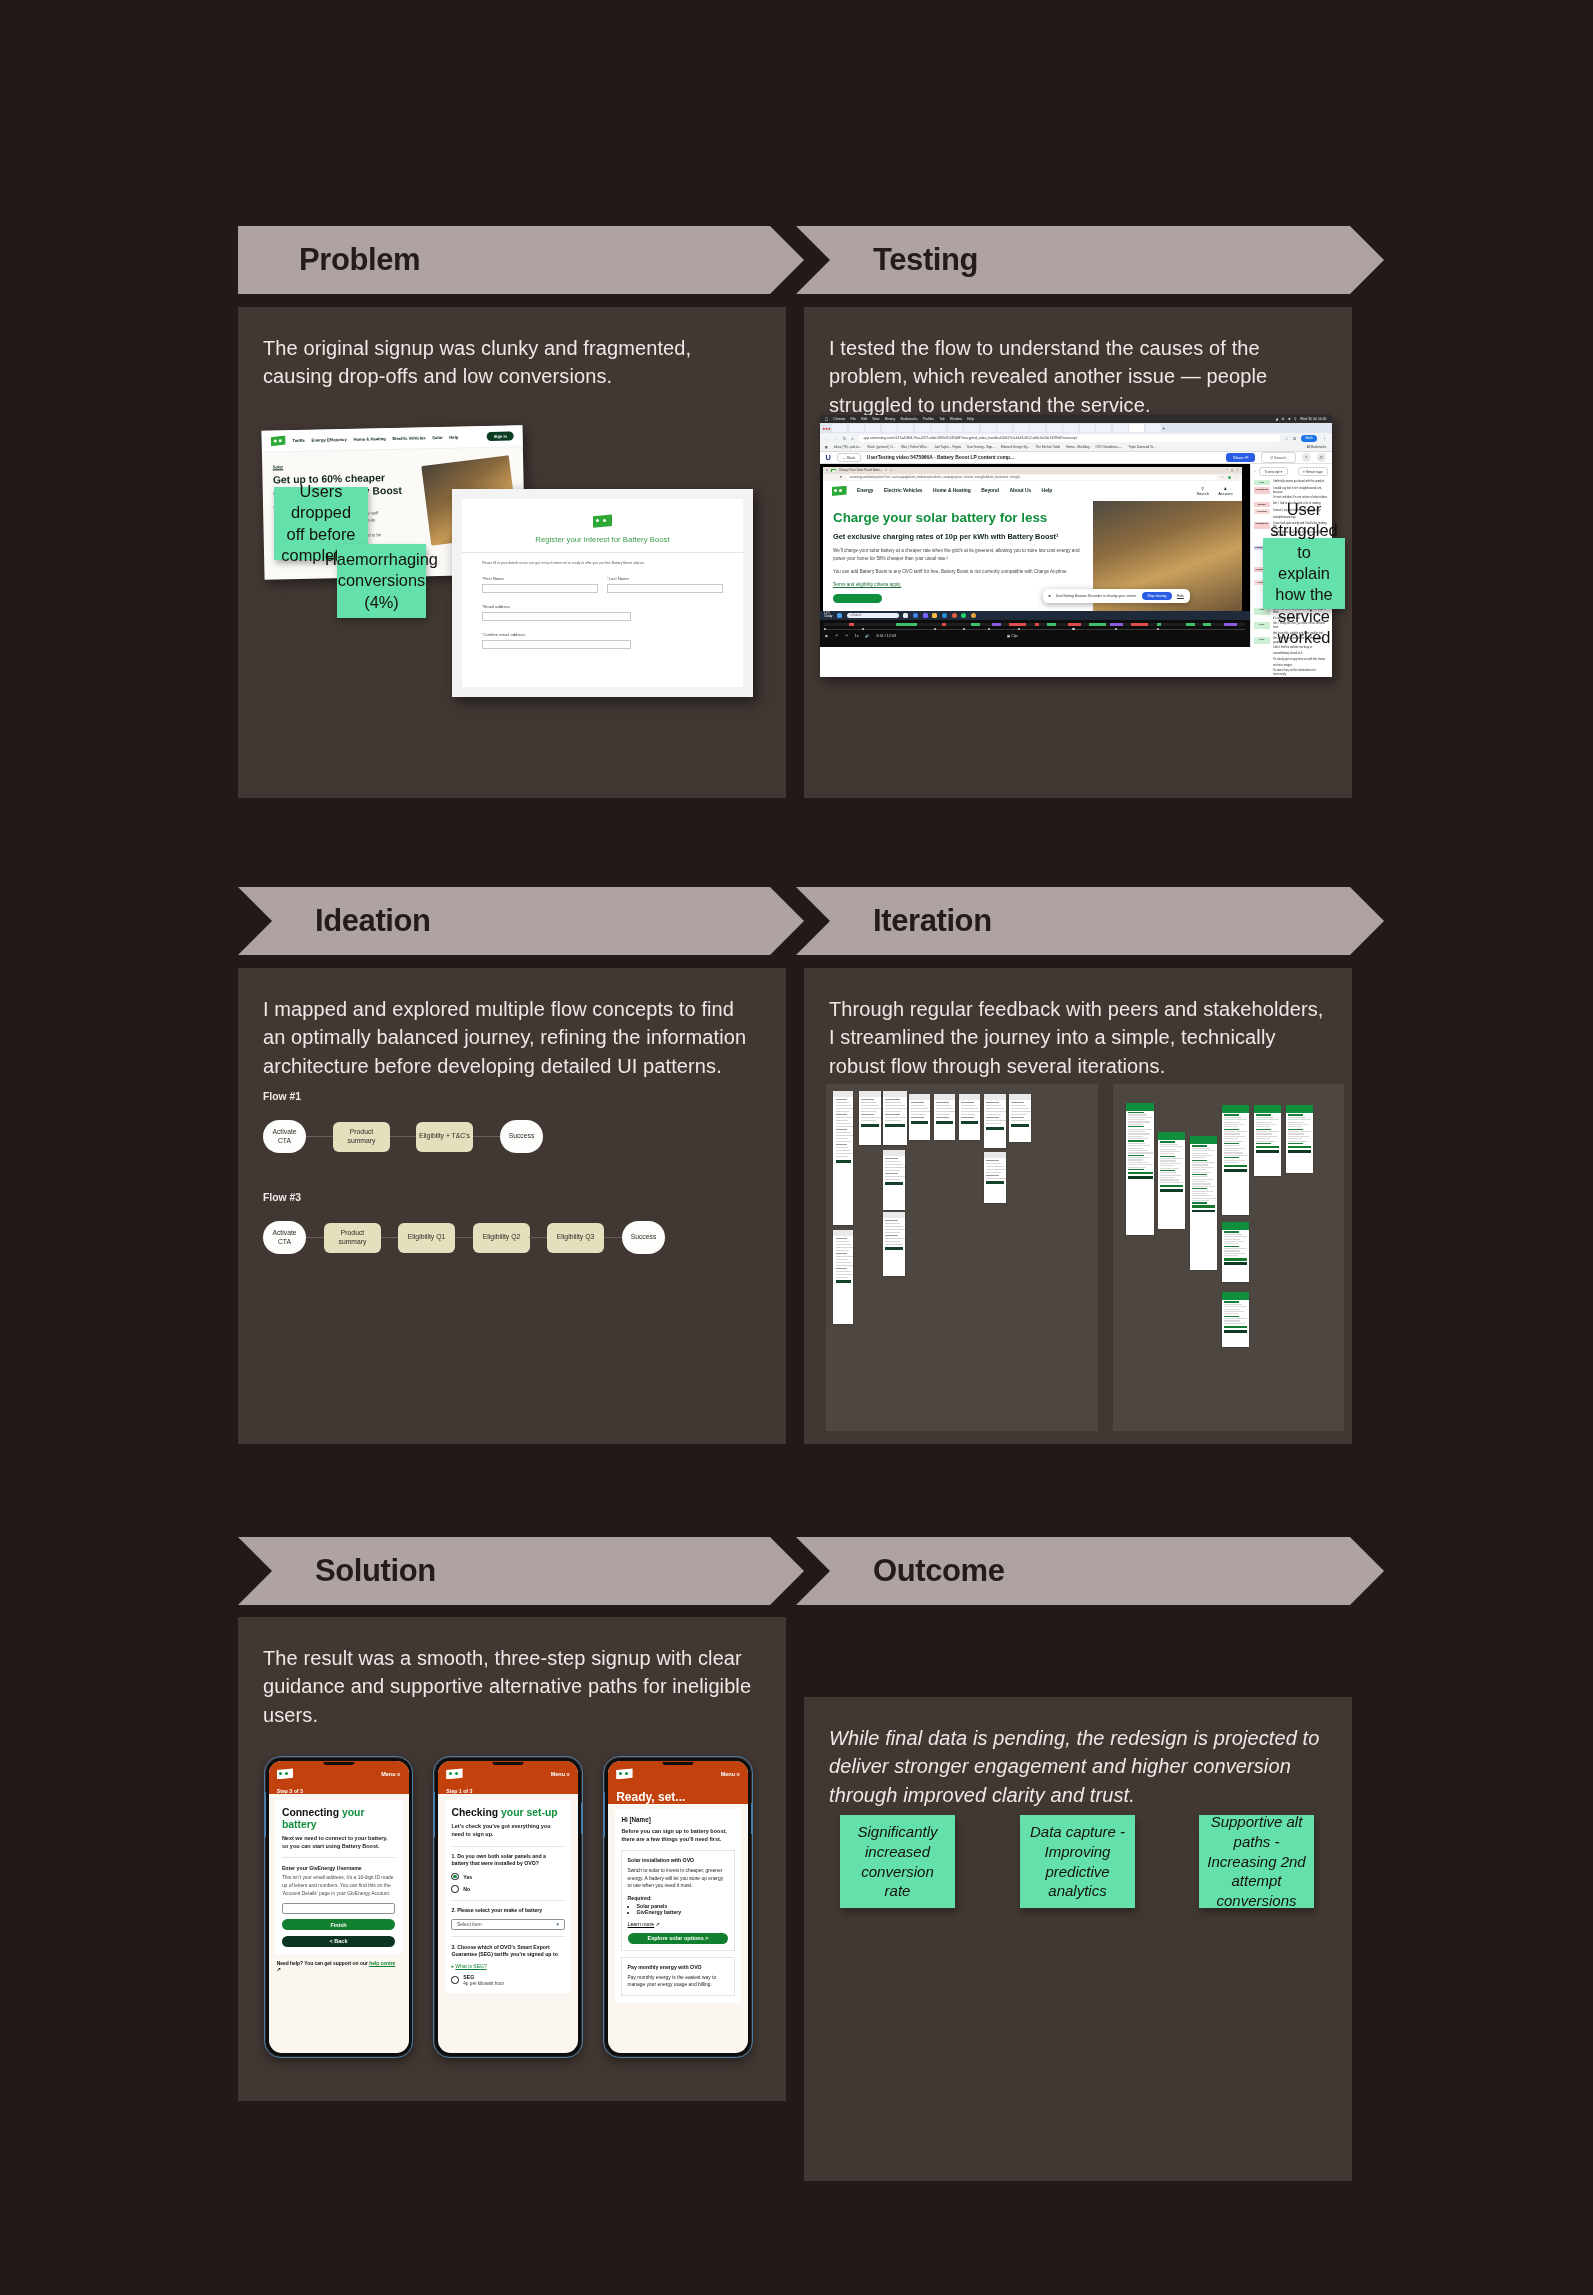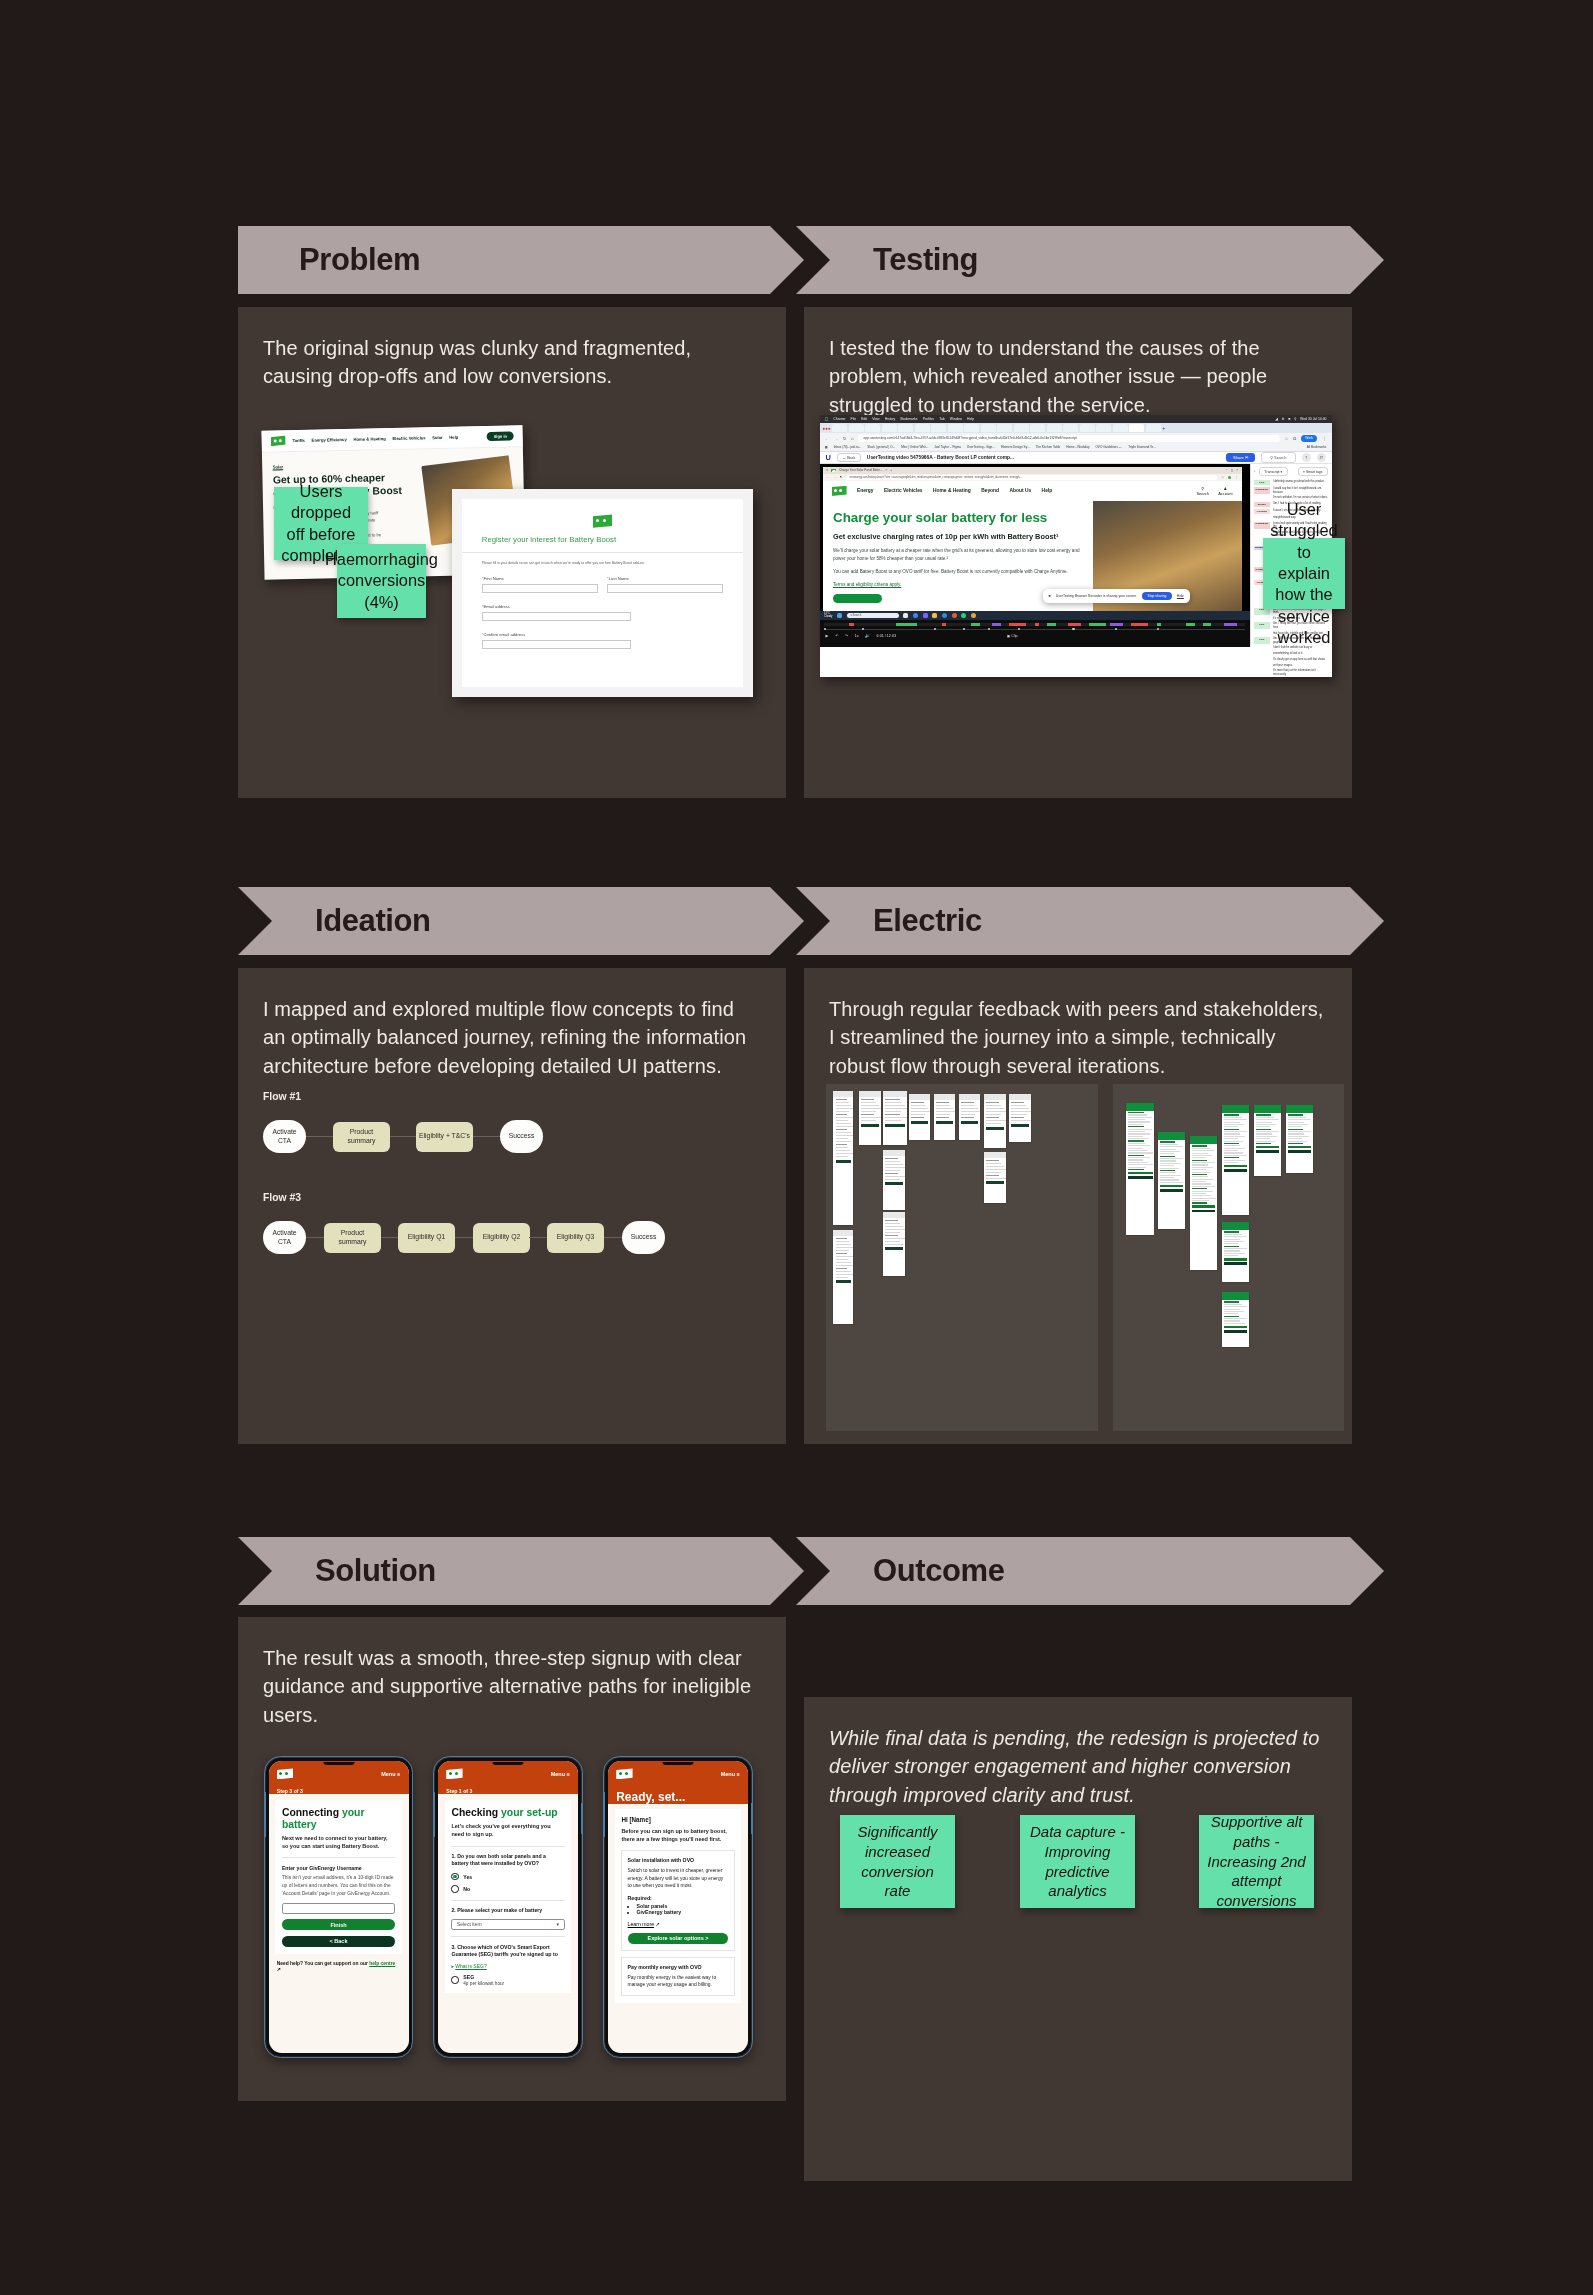--- a/index.html
+++ b/index.html
@@ -71,21 +71,21 @@
   .ovo-photo {
     width: 88px; height: 80px; flex:none; transform: rotate(-6deg);
     background: linear-gradient(150deg,#4a4238 0%,#8a6a3e 38%,#c89a56 62%,#6c5334 100%);
     border-radius: 1.5px;
   }
 
   
   .reg-card { background:#f3f3f3; box-shadow: 3.7px 5.2px 12px rgba(0,0,0,.5); padding: 10.4px; }
   .reg-inner { background:#fff; height:100%; padding: 12px 19.4px; }
   .reg-logo-wrap { display:flex; justify-content:center; margin-top: 3px; }
-  .reg-title { text-align:left; color:#3a9b48; font-size:7.8px; margin-top:7.4px; }
+  .reg-title { text-align:center; color:#3a9b48; font-size:7.8px; margin-top:7.4px; }
   .reg-rule { height:0.7px; background:#e4e4e4; margin:7.4px -19.4px 0 -19.4px; }
   .reg-help { font-size:3.4px; color:#5d5d5d; margin-top:9px; }
   .reg-label { font-size:4.2px; color:#4a4a4a; margin-top:10.4px; }
   .reg-label .req { color:#d34f4f; }
   .reg-input { height:9.7px; border:0.7px solid #c8c8c8; background:#fff; margin-top:3px; }
   .reg-row { display:flex; gap:9px; }
 
   
   .browser { background:#fff; box-shadow:3px 4.5px 10.4px rgba(0,0,0,.45); overflow:hidden; }
   .mac-bar {
@@ -628,21 +628,21 @@
       </div>
     </div>
 
     <div class="sticky" style="left:459px; top:231px; width:82px; height:71px;">User struggled to explain how the service worked</div>
   </div>
 
   <div class="banner notch-left" style="left:238px; top:887px; width:566px;">
     <span class="banner-title">Ideation</span>
   </div>
   <div class="banner notch-left" style="left:796px; top:887px; width:588px;">
-    <span class="banner-title">Electric</span>
+    <span class="banner-title">Iteration</span>
   </div>
 
   <div class="panel" style="left:238px; top:968px; width:548px; height:476px;">
     <div class="panel-text">I mapped and explored multiple flow concepts to find an optimally balanced journey, refining the information architecture before developing detailed UI patterns.</div>
     <div id="flows" style="position:absolute; left:25px; top:123px; width:491px;">
         <div style="margin-bottom: 39px;">
           <div class="flow-label">Flow #1</div>
           <div class="flow-row" style="margin-top: 18px;">
             <div class="node pill" style="left: 0px; width: 43px; height: 33px; top: 0px;">Activate CTA</div>
             <span class="connector" style="left: 43px; width: 27px;"></span>

